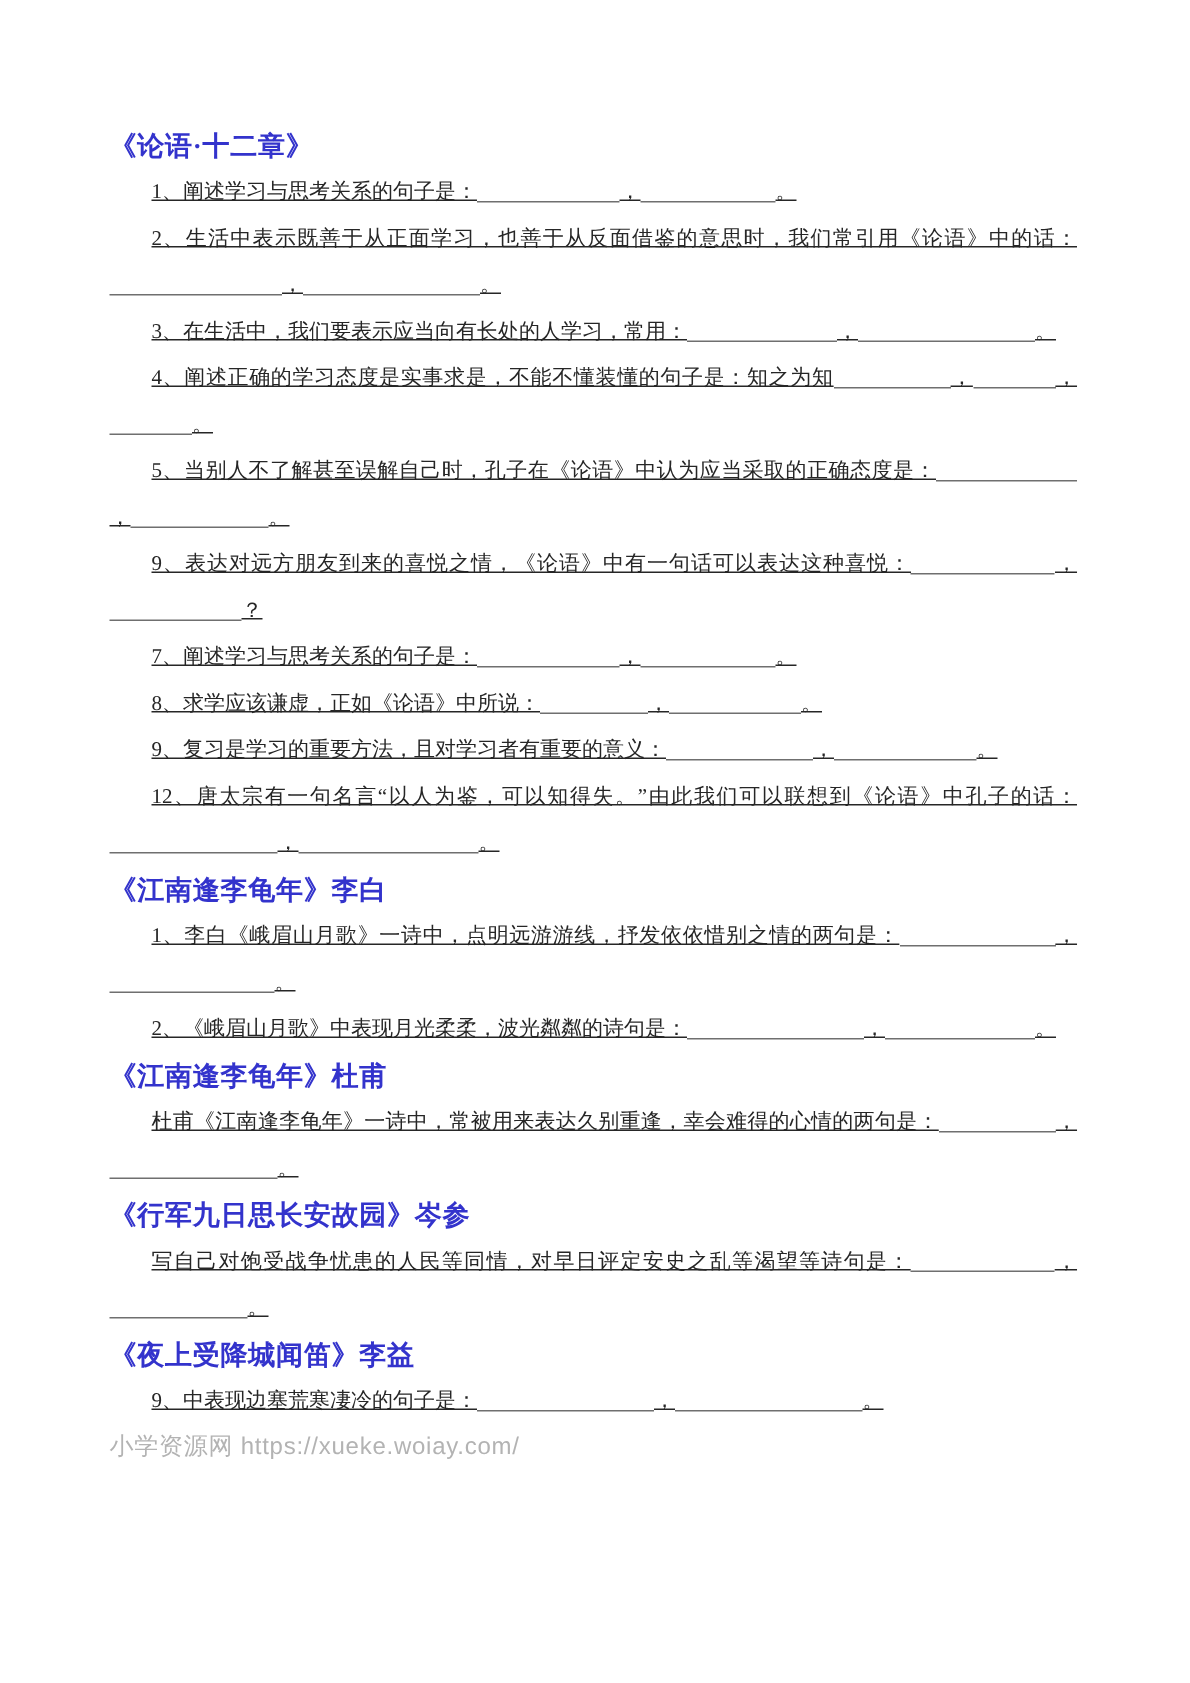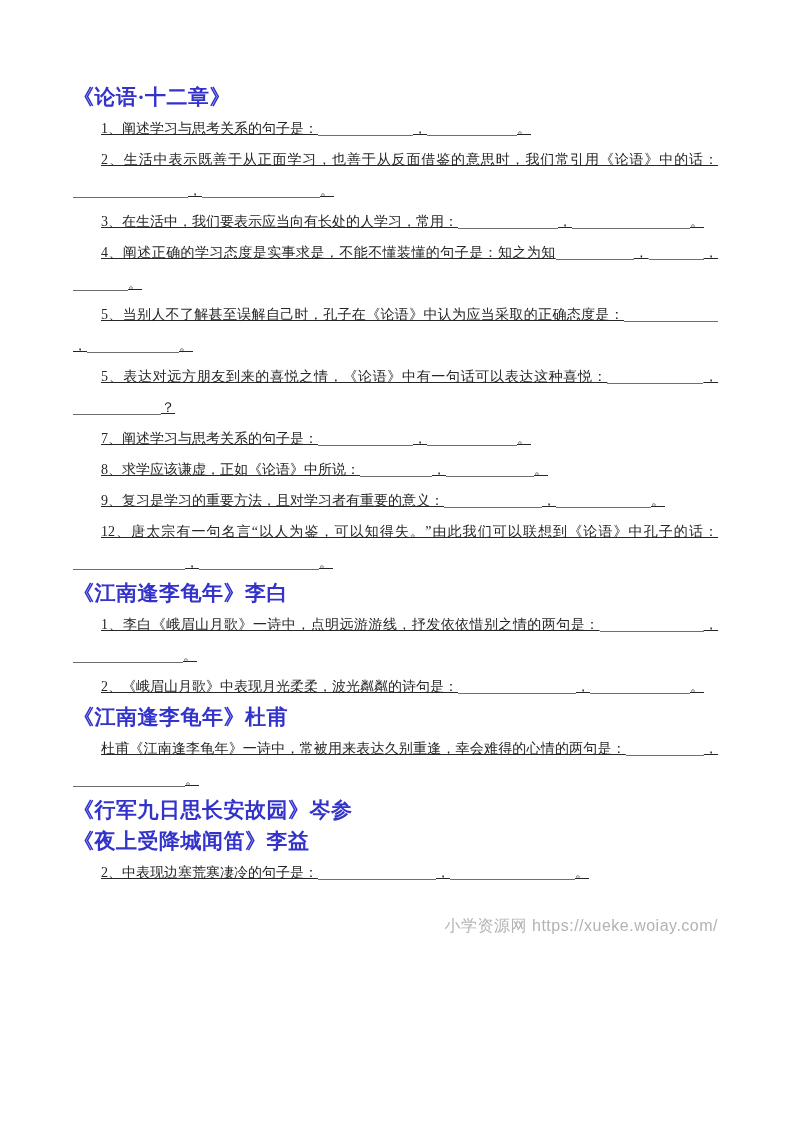--- a/index.html
+++ b/index.html
@@ -13,21 +13,21 @@
     height: 1122px;
     background: var(--bg, #ffffff);
     box-sizing: border-box;
     padding: 82px 75px 0 73px;
     font-family: "Liberation Serif", serif;
     font-size: 14px;
     color: var(--body-color, #262626);
     overflow: hidden;
   }
   .section-title {
-    font-size: 21px;
+    font-size: 18px;
     font-weight: bold;
     color: var(--heading-color, #3333cc);
     line-height: 31px;
     margin: 0;
     letter-spacing: 0.5px;
   }
   .question {
     margin: 0;
     line-height: 31px;
     text-align: justify;
@@ -35,47 +35,48 @@
     word-break: break-all;
     text-decoration: underline;
   }
   .blank {
     display: inline-block;
     height: 13px;
     border-bottom: 1px solid var(--blank-color, #6f6f6f);
     vertical-align: -3px;
   }
   .footer {
-    margin-top: 28px;
-    text-align: right;
+    margin-top: 4px;
+    text-align: left;
     font-family: "Liberation Sans", sans-serif;
     font-size: 16px;
     color: var(--footer-color, #b3b3b3);
     letter-spacing: 0.5px;
   }
 </style>
 </head>
 <body>
 
 <div class="page" style="--bg: #ffffff; --heading-color: #3333cc; --body-color: #262626; --blank-color: #6f6f6f; --footer-color: #b3b3b3;">
   <div id="doc-body">
       <h2 class="section-title">《论语·十二章》</h2>
       <p class="question"><span>1、阐述学习与思考关系的句子是：</span><span class="blank" style="width: 95px;"></span><span>，</span><span class="blank" style="width: 90px;"></span><span>。</span></p>
       <p class="question"><span>2、生活中表示既善于从正面学习，也善于从反面借鉴的意思时，我们常引用《论语》中的话：</span><span class="blank" style="width: 115px;"></span><span>，</span><span class="blank" style="width: 118px;"></span><span>。</span></p>
       <p class="question"><span>3、在生活中，我们要表示应当向有长处的人学习，常用：</span><span class="blank" style="width: 100px;"></span><span>，</span><span class="blank" style="width: 118px;"></span><span>。</span></p>
       <p class="question"><span>4、阐述正确的学习态度是实事求是，不能不懂装懂的句子是：知之为知</span><span class="blank" style="width: 78px;"></span><span>，</span><span class="blank" style="width: 55px;"></span><span>，</span><span class="blank" style="width: 55px;"></span><span>。</span></p>
       <p class="question"><span>5、当别人不了解甚至误解自己时，孔子在《论语》中认为应当采取的正确态度是：</span><span class="blank" style="width: 94px;"></span><span>，</span><span class="blank" style="width: 92px;"></span><span>。</span></p>
-      <p class="question"><span>5、表达对远方朋友到来的喜悦之情，《论语》中有一句话可以表达这种喜悦：</span><span class="blank" style="width: 96px;"></span><span>，</span><span class="blank" style="width: 88px;"></span><span>？</span></p>
+      <p class="question"><span>9、表达对远方朋友到来的喜悦之情，《论语》中有一句话可以表达这种喜悦：</span><span class="blank" style="width: 96px;"></span><span>，</span><span class="blank" style="width: 88px;"></span><span>？</span></p>
       <p class="question"><span>7、阐述学习与思考关系的句子是：</span><span class="blank" style="width: 95px;"></span><span>，</span><span class="blank" style="width: 90px;"></span><span>。</span></p>
       <p class="question"><span>8、求学应该谦虚，正如《论语》中所说：</span><span class="blank" style="width: 72px;"></span><span>，</span><span class="blank" style="width: 88px;"></span><span>。</span></p>
       <p class="question"><span>9、复习是学习的重要方法，且对学习者有重要的意义：</span><span class="blank" style="width: 98px;"></span><span>，</span><span class="blank" style="width: 95px;"></span><span>。</span></p>
       <p class="question"><span>12、唐太宗有一句名言“以人为鉴，可以知得失。”由此我们可以联想到《论语》中孔子的话：</span><span class="blank" style="width: 112px;"></span><span>，</span><span class="blank" style="width: 120px;"></span><span>。</span></p>
       <h2 class="section-title">《江南逢李龟年》李白</h2>
       <p class="question"><span>1、李白《峨眉山月歌》一诗中，点明远游游线，抒发依依惜别之情的两句是：</span><span class="blank" style="width: 104px;"></span><span>，</span><span class="blank" style="width: 110px;"></span><span>。</span></p>
       <p class="question"><span>2、《峨眉山月歌》中表现月光柔柔，波光粼粼的诗句是：</span><span class="blank" style="width: 118px;"></span><span>，</span><span class="blank" style="width: 100px;"></span><span>。</span></p>
       <h2 class="section-title">《江南逢李龟年》杜甫</h2>
       <p class="question"><span>杜甫《江南逢李龟年》一诗中，常被用来表达久别重逢，幸会难得的心情的两句是：</span><span class="blank" style="width: 78px;"></span><span>，</span><span class="blank" style="width: 112px;"></span><span>。</span></p>
       <h2 class="section-title">《行军九日思长安故园》岑参</h2>
+      <p class="question"><span>写自己对饱受战争忧患的人民等同情，对早日评定安史之乱等渴望等诗句是：</span><span class="blank" style="width: 96px;"></span><span>，</span><span class="blank" style="width: 92px;"></span><span>。</span></p>
       <h2 class="section-title">《夜上受降城闻笛》李益</h2>
-      <p class="question"><span>2、中表现边塞荒寒凄冷的句子是：</span><span class="blank" style="width: 118px;"></span><span>，</span><span class="blank" style="width: 125px;"></span><span>。</span></p>
+      <p class="question"><span>9、中表现边塞荒寒凄冷的句子是：</span><span class="blank" style="width: 118px;"></span><span>，</span><span class="blank" style="width: 125px;"></span><span>。</span></p>
     </div>
   <div class="footer">小学资源网 https://xueke.woiay.com/</div>
 </div>
 
 </body></html>

